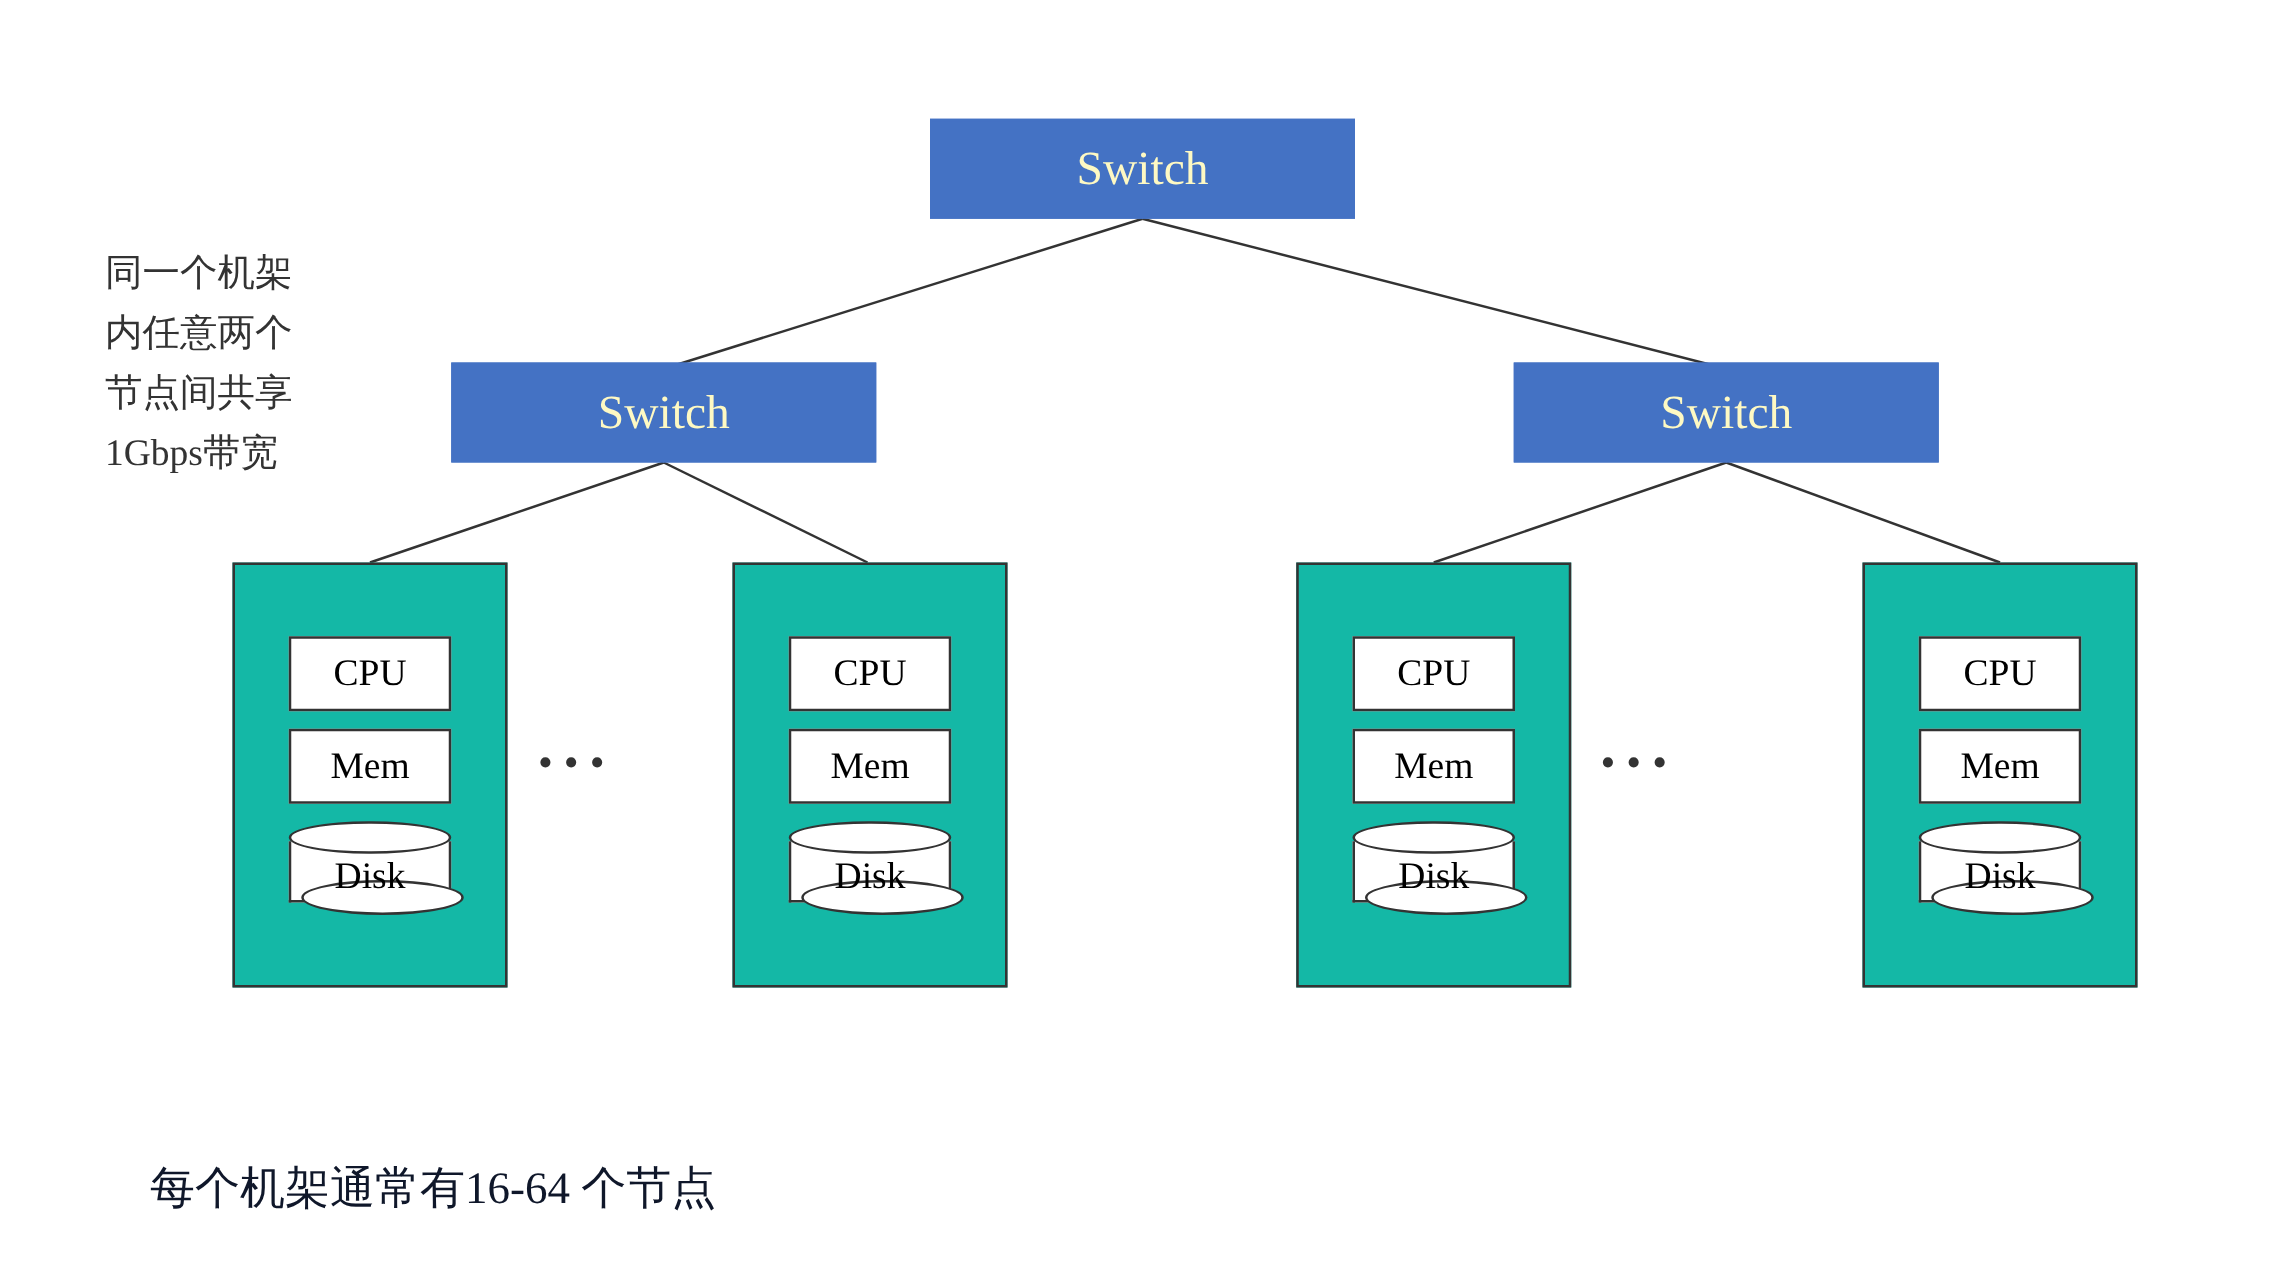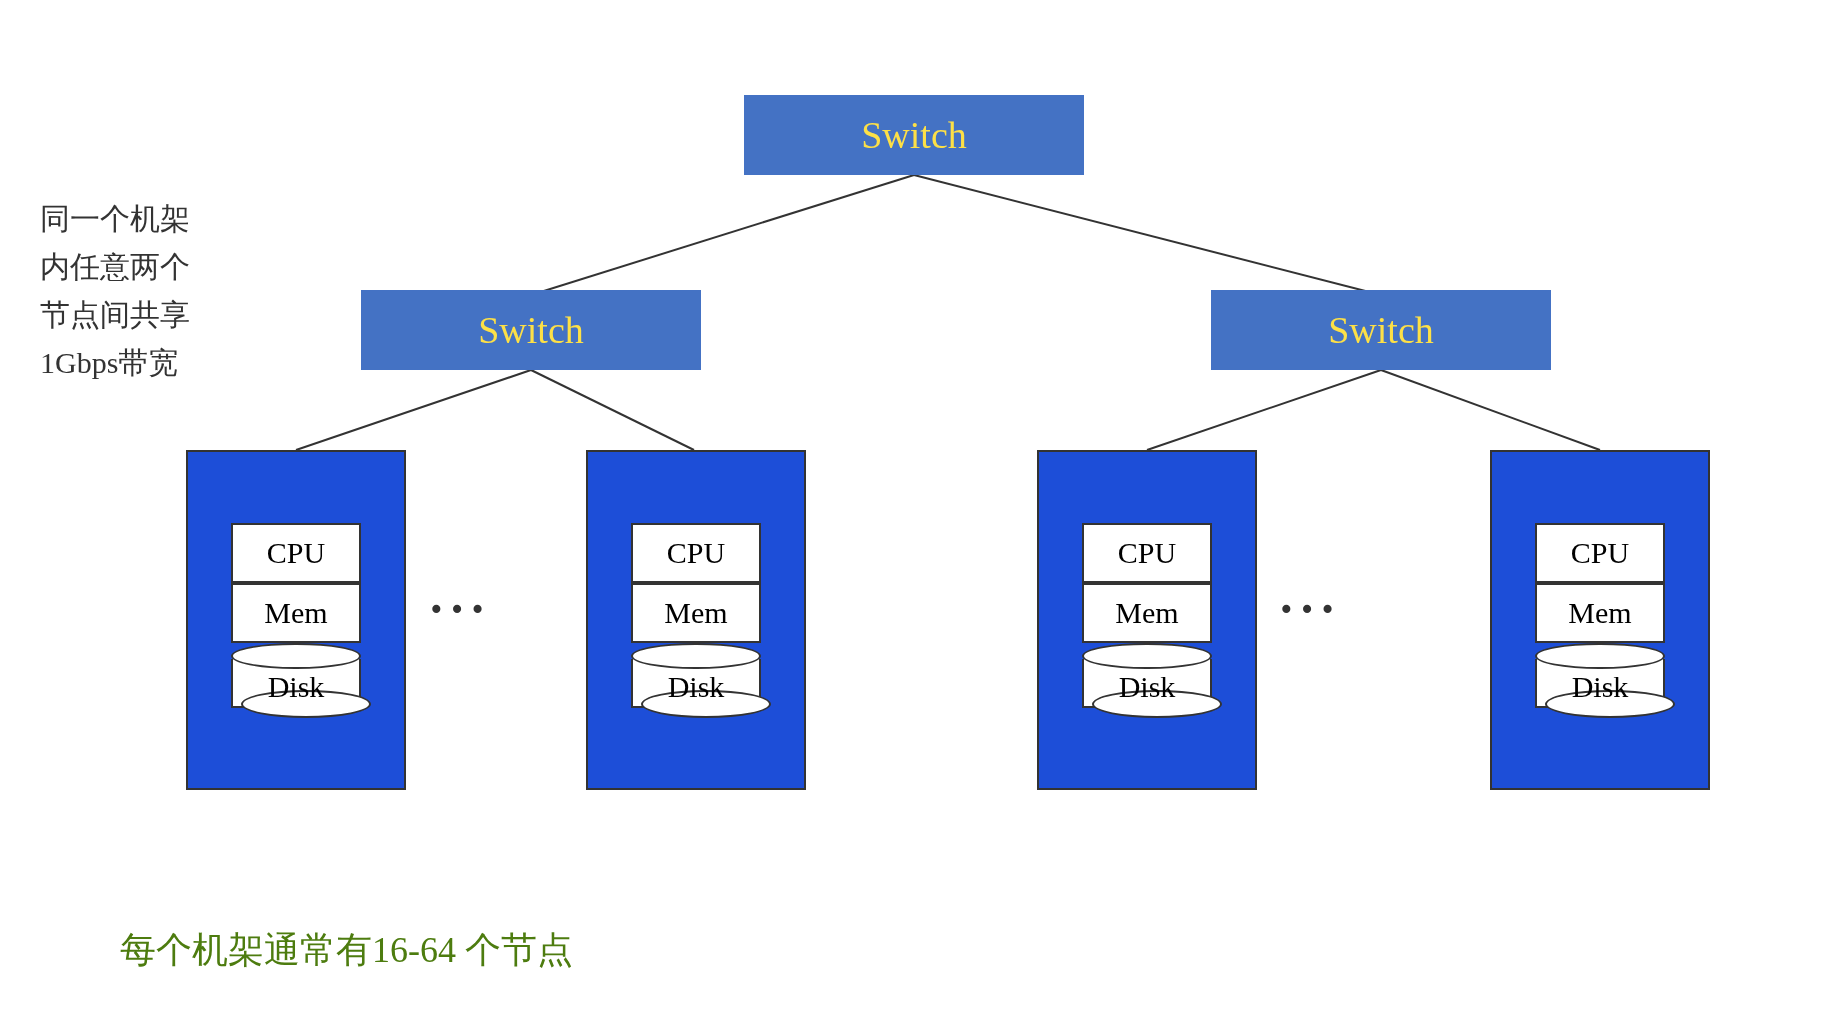--- a/index.html
+++ b/index.html
@@ -14,39 +14,40 @@
 
     #diagram {
       position: relative;
       width: 1828px;
       height: 1010px;
     }
 
     .switch-box {
       position: absolute;
       background: #4472c4;
-      color: #fde047;
+      color: #fef9c3;
       font-size: 38px;
       font-weight: normal;
       text-align: center;
       line-height: 1;
       display: flex;
       align-items: center;
       justify-content: center;
       border: 2px solid #4472c4;
     }
 
     .node-box {
       position: absolute;
       border: 2px solid #333;
-      background: #1d4ed8;
+      background: #14b8a6;
       display: flex;
       flex-direction: column;
       align-items: center;
       justify-content: center;
+      gap: 14px;
       padding: 20px 15px;
     }
 
     .cpu-box {
       border: 2px solid #333;
       background: #fff;
       font-size: 30px;
       text-align: center;
       width: 130px;
       height: 60px;
@@ -139,26 +140,27 @@
       position: absolute;
       font-size: 42px;
       color: #333;
     }
 
     .side-note {
       position: absolute;
       font-size: 30px;
       color: #333;
       line-height: 1.6;
+      margin-left: 44px;
     }
 
     .bottom-note {
       position: absolute;
       font-size: 36px;
-      color: #4d7c0f;
+      color: #0f172a;
     }
   </style>
 </head>
 <body>
 
 <div id="diagram">
 
 
   <div class="side-note" style="top:195px; left:40px;">
     <span style="white-space:pre;">同一个机架

